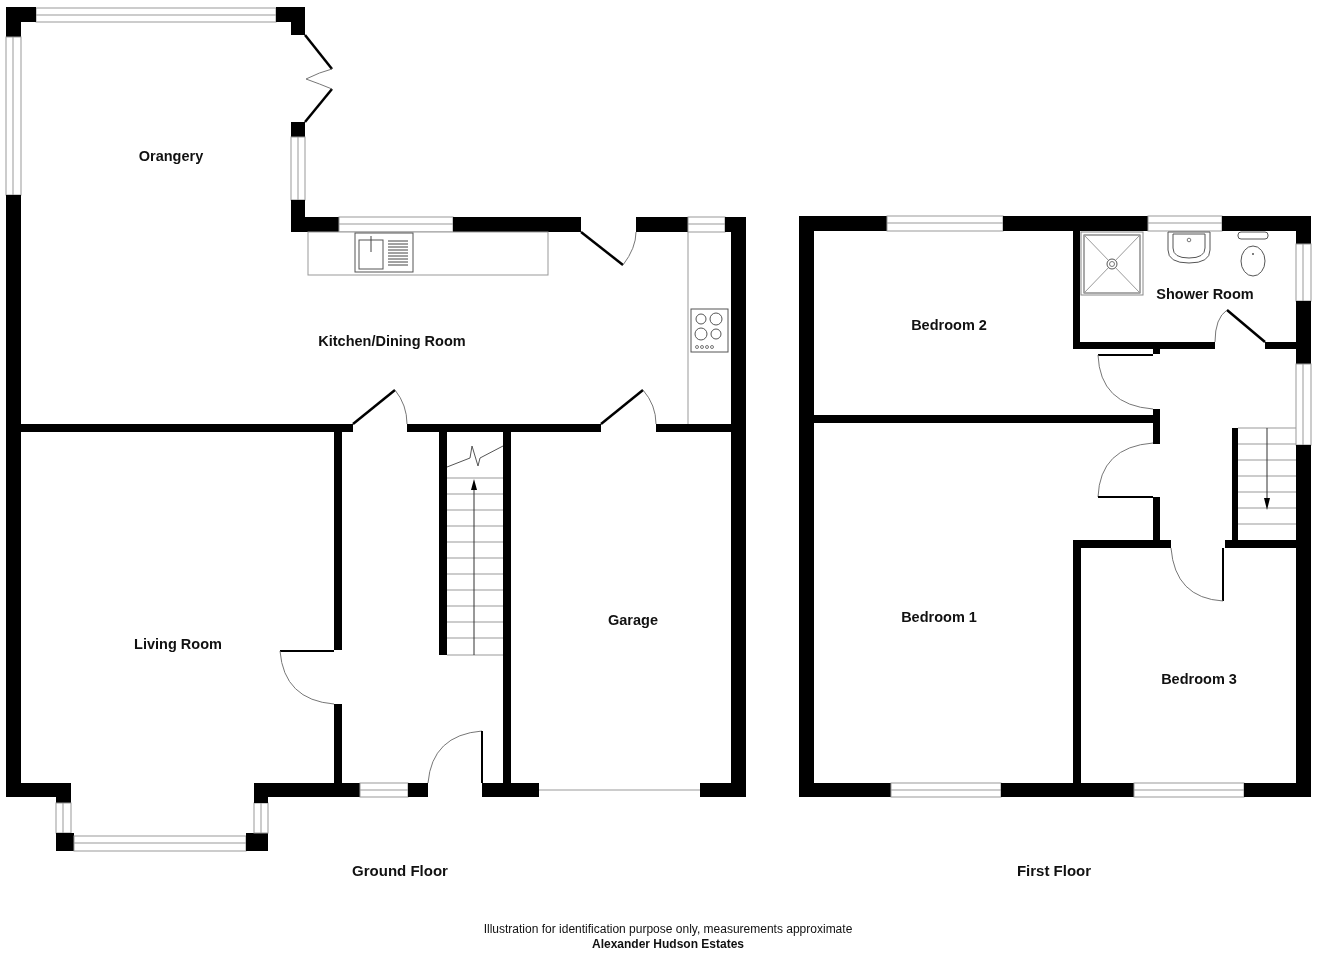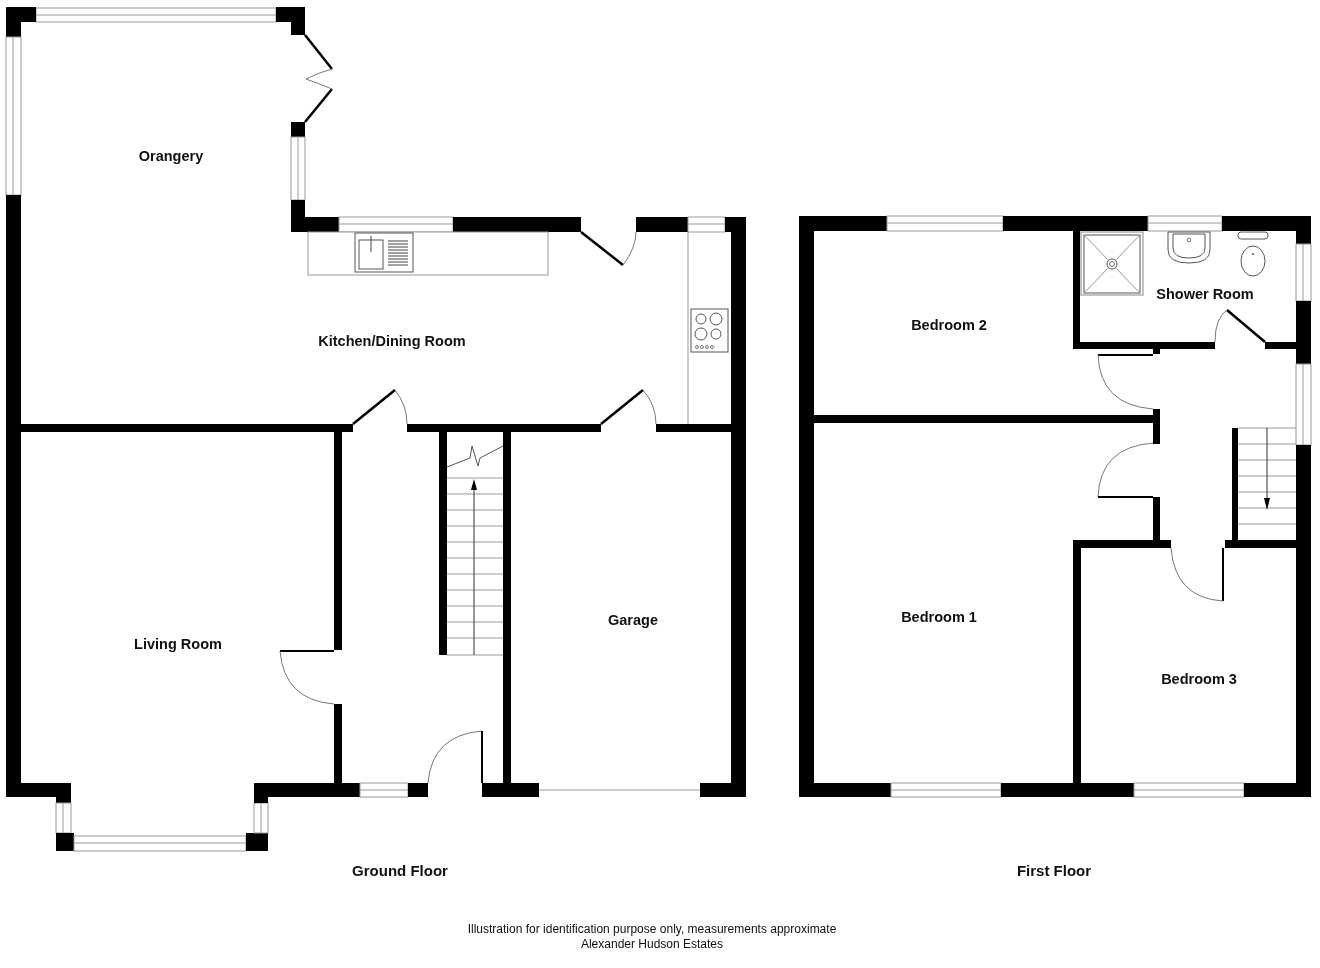--- a/index.html
+++ b/index.html
@@ -7,22 +7,22 @@
   svg { position: absolute; left: 0; top: 0; }
   .wall { fill: #000000; }
   .win { fill: #ffffff; stroke: #999999; stroke-width: 1; }
   .winline { stroke: #999999; stroke-width: 1; }
   .thin { stroke: #999999; stroke-width: 1; fill: none; }
   .doorleaf { stroke: #000000; stroke-width: 2.5; fill: none; }
   .doorarc { stroke: #777777; stroke-width: 1; fill: none; }
   .fixture { stroke: #555555; stroke-width: 1; fill: #ffffff; }
   .room-label { font-family: "Liberation Sans", sans-serif; font-weight: bold; font-size: 14.5px; fill: #111111; text-anchor: middle; }
   .floor-label { font-family: "Liberation Sans", sans-serif; font-weight: bold; font-size: 15px; fill: #111111; text-anchor: middle; }
-  .footer { position: absolute; left: 0; top: 922px; width: 1304px; text-align: center; font-size: 12px; line-height: 15px; color: #111111; }
-  .footer .brand { font-weight: normal; }
+  .footer { position: absolute; left: 16px; top: 922px; width: 1304px; text-align: center; font-size: 12px; line-height: 15px; color: #111111; }
+  .footer .brand { font-weight: bold; }
 </style>
 </head>
 <body>
 
 <svg width="1320" height="968" viewBox="0 0 1320 968">
 
   <g>
 
     <rect class="win" x="36" y="8" width="240" height="14"></rect>
     <line class="winline" x1="36" y1="15" x2="276" y2="15"></line>

